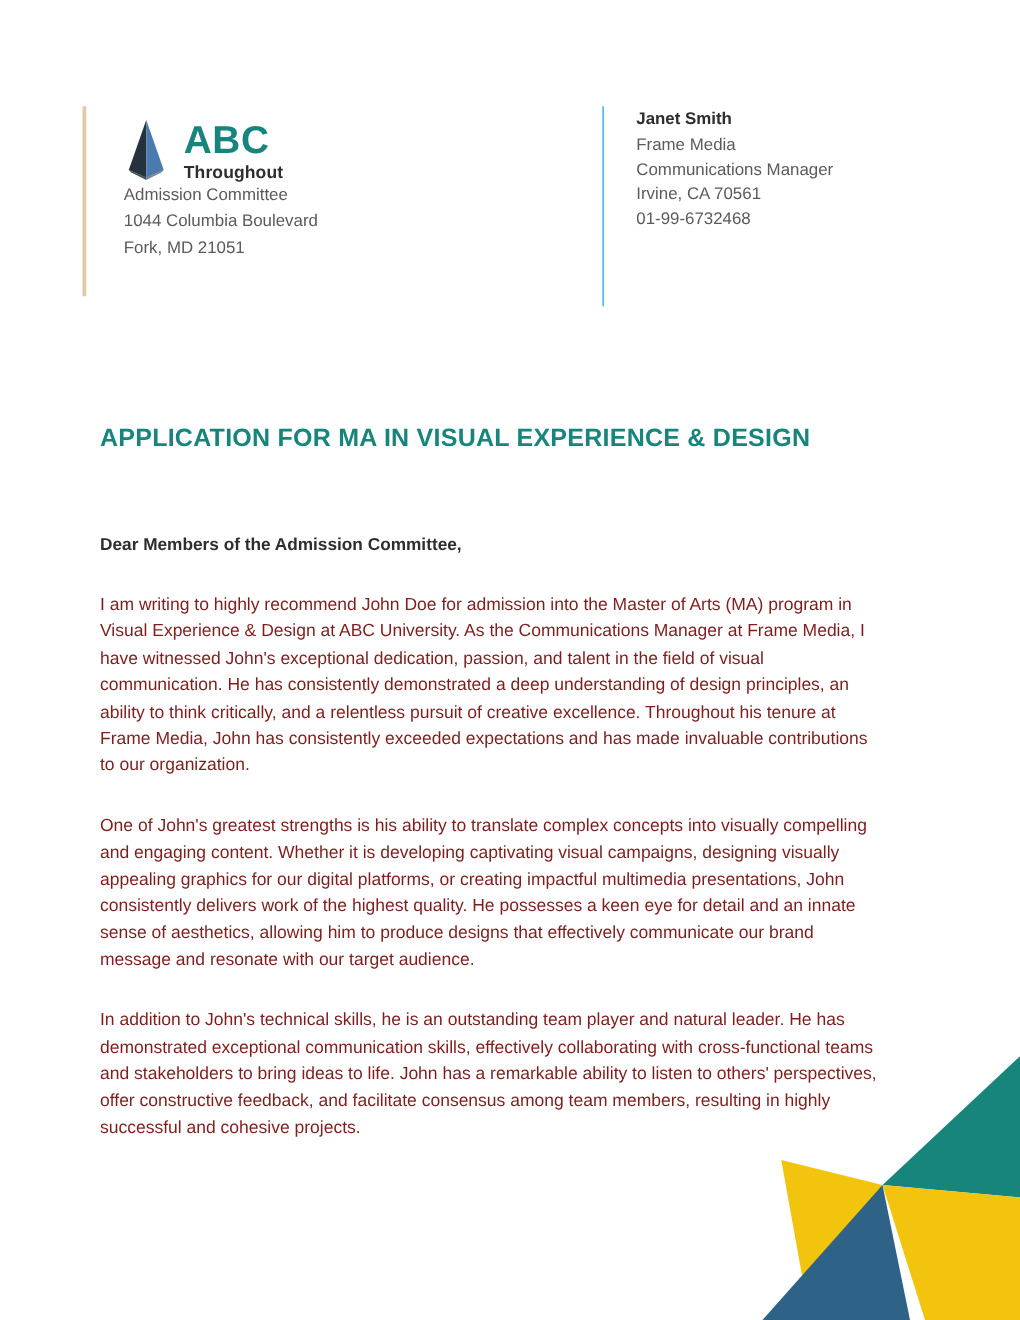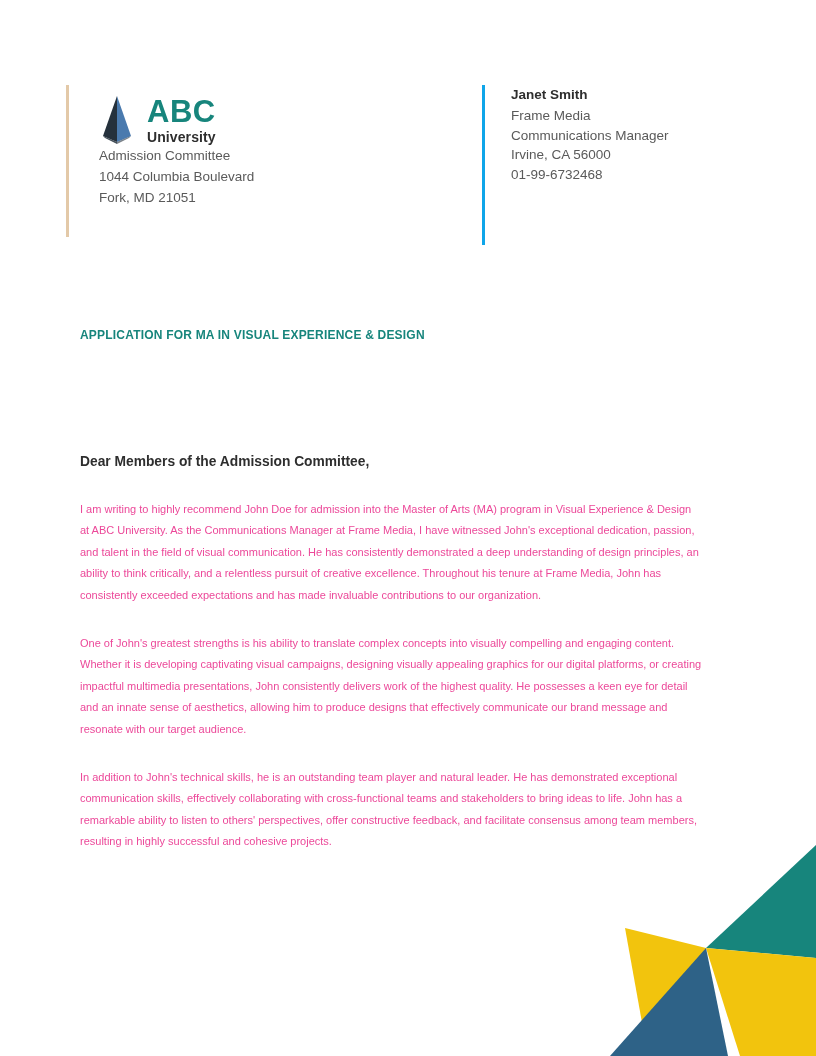--- a/index.html
+++ b/index.html
@@ -79,21 +79,21 @@
   .addr-lines {
   }
   .addr-lines div {
     font-size: 13.5px;
     color: #5a5a5a;
     line-height: 21px;
   }
 
   .recipient-block {
     padding-left: 26px;
-    border-left: 3px solid #0ea5e9;
+    border-left: 1px solid #0ea5e9;
     min-height: 160px;
     box-sizing: border-box;
     width: 252px;
   }
   .recipient-block .r-name {
     font-size: 13.5px;
     font-weight: bold;
     color: #2e2e2e;
     line-height: 20px;
     margin-bottom: 1px;
@@ -111,43 +111,43 @@
     top: 320px;
     width: 640px;
   }
   .subject-line {
     font-size: 14.2px;
     font-weight: bold;
     color: #2e2e2e;
     letter-spacing: 0.2px;
   }
   .subject-sub {
-    font-size: 12px;
+    font-size: 20px;
     font-weight: bold;
     color: #17857c;
     letter-spacing: 0.2px;
-    margin-top: 8px;
+    margin-top: 20px;
   }
 
   
   .body-wrap {
     position: absolute;
     left: 80px;
-    top: 454px;
+    top: 428px;
     width: 622px;
   }
   .salutation {
     font-size: 13.8px;
     font-weight: bold;
     color: #2e2e2e;
     margin-bottom: 30px;
   }
   .para {
-    font-size: 11px;
-    color: #ec4899;
+    font-size: 14px;
+    color: #7f1d1d;
     line-height: 21.4px;
     margin: 0 0 27px 0;
     text-align: left;
   }
 
   
   .corner-art {
     position: absolute;
     right: 0;
     bottom: 0;
@@ -166,35 +166,35 @@
     <div class="sender-block">
       <div class="logo-row">
         <svg class="logo-mark" viewBox="0 0 36 50">
           <polygon points="18,1 4,41 18,47" fill="#25313c"></polygon>
           <polygon points="18,1 32,41 18,47" fill="#4a7aae"></polygon>
           <polygon points="4,41 18,47 18,49 6,43" fill="#25313c" opacity="0.85"></polygon>
           <polygon points="32,41 18,47 18,49 30,43" fill="#25313c" opacity="0.6"></polygon>
         </svg>
         <div class="logo-text">
           <span class="logo-abc">ABC</span>
-          <span class="logo-univ">University</span>
+          <span class="logo-univ">Throughout</span>
         </div>
       </div>
       <div class="addr-lines">
         <div>Admission Committee</div>
         <div>1044 Columbia Boulevard</div>
         <div>Fork, MD 21051</div>
       </div>
     </div>
 
     <div class="recipient-block">
       <div class="r-name">Janet Smith</div>
       <div class="r-line">Frame Media</div>
       <div class="r-line">Communications Manager</div>
-      <div class="r-line">Irvine, CA 56000</div>
+      <div class="r-line">Irvine, CA 70561</div>
       <div class="r-line">01-99-6732468</div>
     </div>
 
   </div>
 
   <div class="subject-wrap">
     <div class="subject-sub">APPLICATION FOR MA IN VISUAL EXPERIENCE &amp; DESIGN</div>
   </div>
 
   <div class="body-wrap">

